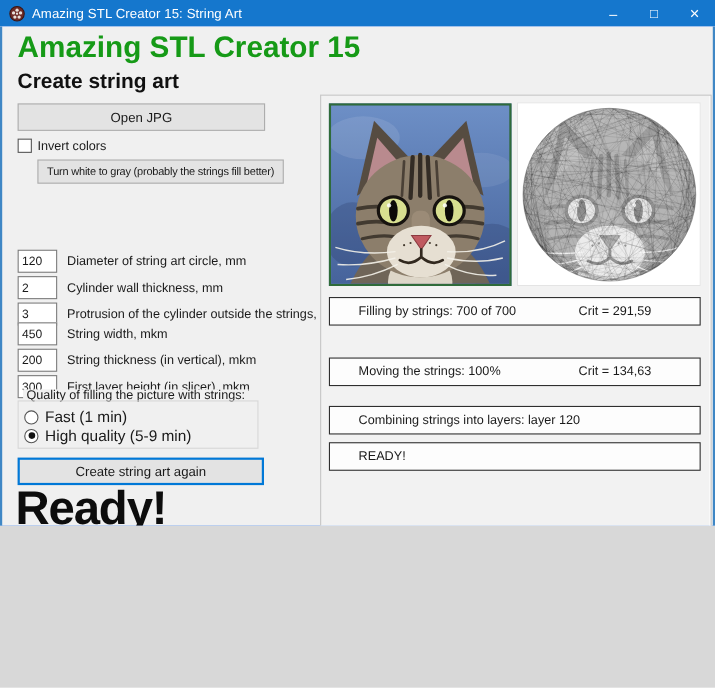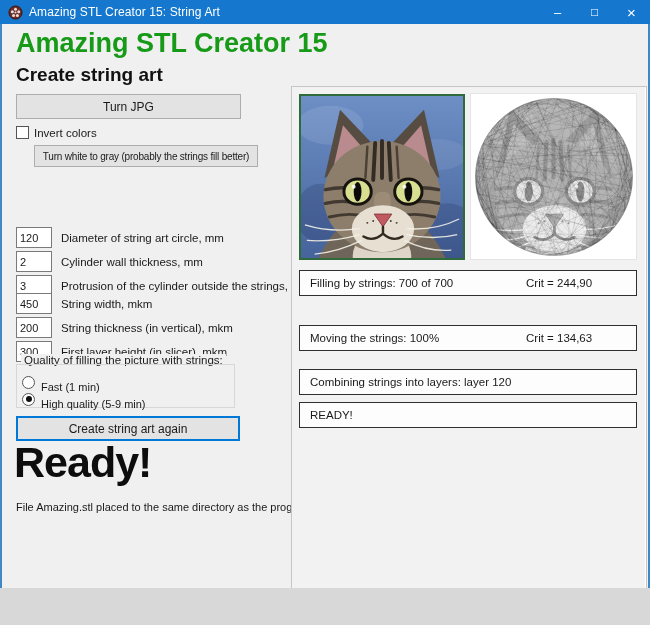--- a/index.html
+++ b/index.html
@@ -1,18 +1,18 @@
 <!DOCTYPE html>
 <html><head>
 <meta charset="utf-8">
 <style>
   html,body{margin:0;padding:0;background:#d8d8d8;}
   *{box-sizing:border-box;}
   .window{
-    width:650px;height:588px;position:relative;overflow:hidden;
+    width:650px;height:478px;position:relative;overflow:hidden;
     font-family:"Liberation Sans",sans-serif;background:#3b82f6;
   }
   
   .titlebar{
     height:24px;background:#1577cd;display:flex;align-items:center;
     color:#fff;position:relative;
   }
   .app-icon{width:15px;height:15px;margin:0 6px 0 8px;display:inline-block;}
   .tb-title{font-size:12px;letter-spacing:.1px;}
   .win-btns{position:absolute;right:0;top:0;height:24px;display:flex;}
@@ -40,36 +40,36 @@
   .prow{position:absolute;left:14px;display:flex;align-items:center;gap:9px;height:21px;}
   .pnum{width:36px;height:21px;border:1px solid #7a7a7a;background:#fff;font-family:"Liberation Sans",sans-serif;
     font-size:11px;padding:1px 3px;color:#1a1a1a;}
   .plabel{font-size:11.5px;color:#1a1a1a;white-space:nowrap;}
   
   .groupbox{position:absolute;left:14px;top:340px;width:219px;height:44px;border:1px solid #d7d7d7;}
   .grouplabel{position:absolute;left:19px;top:330px;background:#f0f0f0;padding:0 3px;font-size:11.5px;color:#1a1a1a;}
   .radio-row{position:absolute;left:5px;display:flex;align-items:center;gap:6px;}
   .radio{width:13px;height:13px;border-radius:50%;border:1px solid #555;background:#fff;position:relative;}
   .radio.checked::after{content:"";position:absolute;left:2.5px;top:2.5px;width:6px;height:6px;border-radius:50%;background:#111;}
-  .radio-label{font-size:11px;color:#1a1a1a;white-space:nowrap;margin-top:10px;}
+  .radio-label{font-size:14px;color:#1a1a1a;white-space:nowrap;}
   .btn-create{position:absolute;left:14px;top:392px;width:224px;height:25px;border:2px solid #0078d7;font-size:12px;}
   .ready-big{position:absolute;left:12px;top:414px;font-size:43px;font-weight:900;color:#0d0d0d;letter-spacing:-1px;margin:0;}
   .file-note{position:absolute;left:14px;top:477px;font-size:11px;color:#1a1a1a;white-space:nowrap;}
   
   .rpanel{
     position:absolute;left:289px;top:62px;width:356px;height:527px;
     background:#f2f2f2;border:1px solid #c6c6c6;
     box-shadow:inset -1px -1px 0 #ffffff;
   }
   .img-photo{position:absolute;left:7px;top:7px;width:166px;height:166px;border:2px solid #2f6b3a;background:#5b7fb5;}
   .img-strings{position:absolute;left:178px;top:6px;width:167px;height:167px;background:#fff;border:1px solid #e4e4e4;}
   .img-photo svg,.img-strings svg{display:block;width:100%;height:100%;}
   .pbox{
     position:absolute;left:7px;width:338px;height:26px;background:#fdfdfd;border:1px solid #2f2f2f;
-    display:flex;align-items:center;font-size:11.5px;color:#1a1a1a;padding-left:10px;
+    display:flex;align-items:center;font-size:11.5px;color:#1a1a1a;padding-left:26px;
   }
   .pbox .crit{position:absolute;left:226px;}
   .hidden-defs{position:absolute;width:0;height:0;overflow:hidden;}
 </style>
 </head>
 <body>
 
 <svg class="hidden-defs" aria-hidden="true">
   <defs>
     <linearGradient id="bgblue" x1="0" y1="0" x2="0" y2="1">
@@ -160,21 +160,21 @@
       <span class="win-btn max">□</span>
       <span class="win-btn close">×</span>
     </div>
   </div>
 
   <div class="content">
 
     <h1 class="h-green">Amazing STL Creator 15</h1>
     <h2 class="h-sub">Create string art</h2>
 
-    <div class="btn btn-open">Turn JPG</div>
+    <div class="btn btn-open">Open JPG</div>
 
     <div class="chk-row">
       <span class="chk-box"></span>
       <span class="chk-label">Invert colors</span>
     </div>
 
     <div class="btn btn-turn">Turn white to gray (probably the strings fill better)</div>
 
     <div class="prow" style="top:203px">
       <input class="pnum" value="120" style="">
@@ -563,21 +563,21 @@
                 <line x1="131.6" y1="20.8" x2="161.3" y2="97.3" stroke="#000" stroke-width="0.7" opacity="0.094"></line>
                 <line x1="160.1" y1="64.4" x2="161.4" y2="96.8" stroke="#000" stroke-width="0.7" opacity="0.155"></line>
               </g>
           </g>
           <circle cx="83.5" cy="83.5" r="79" fill="none" stroke="#444" stroke-width="0.8" opacity="0.5"></circle>
         </svg>
       </div>
 
       <div class="pbox" style="top:183px">
         <span>Filling by strings: 700 of 700</span>
-        <span class="crit">Crit = 244,90</span>
+        <span class="crit">Crit = 291,59</span>
       </div>
       <div class="pbox" style="top:238px">
         <span>Moving the strings: 100%</span>
         <span class="crit">Crit = 134,63</span>
       </div>
       <div class="pbox" style="top:282px">
         <span>Combining strings into layers: layer 120</span>
       </div>
       <div class="pbox" style="top:315px">
         <span>READY!</span>

